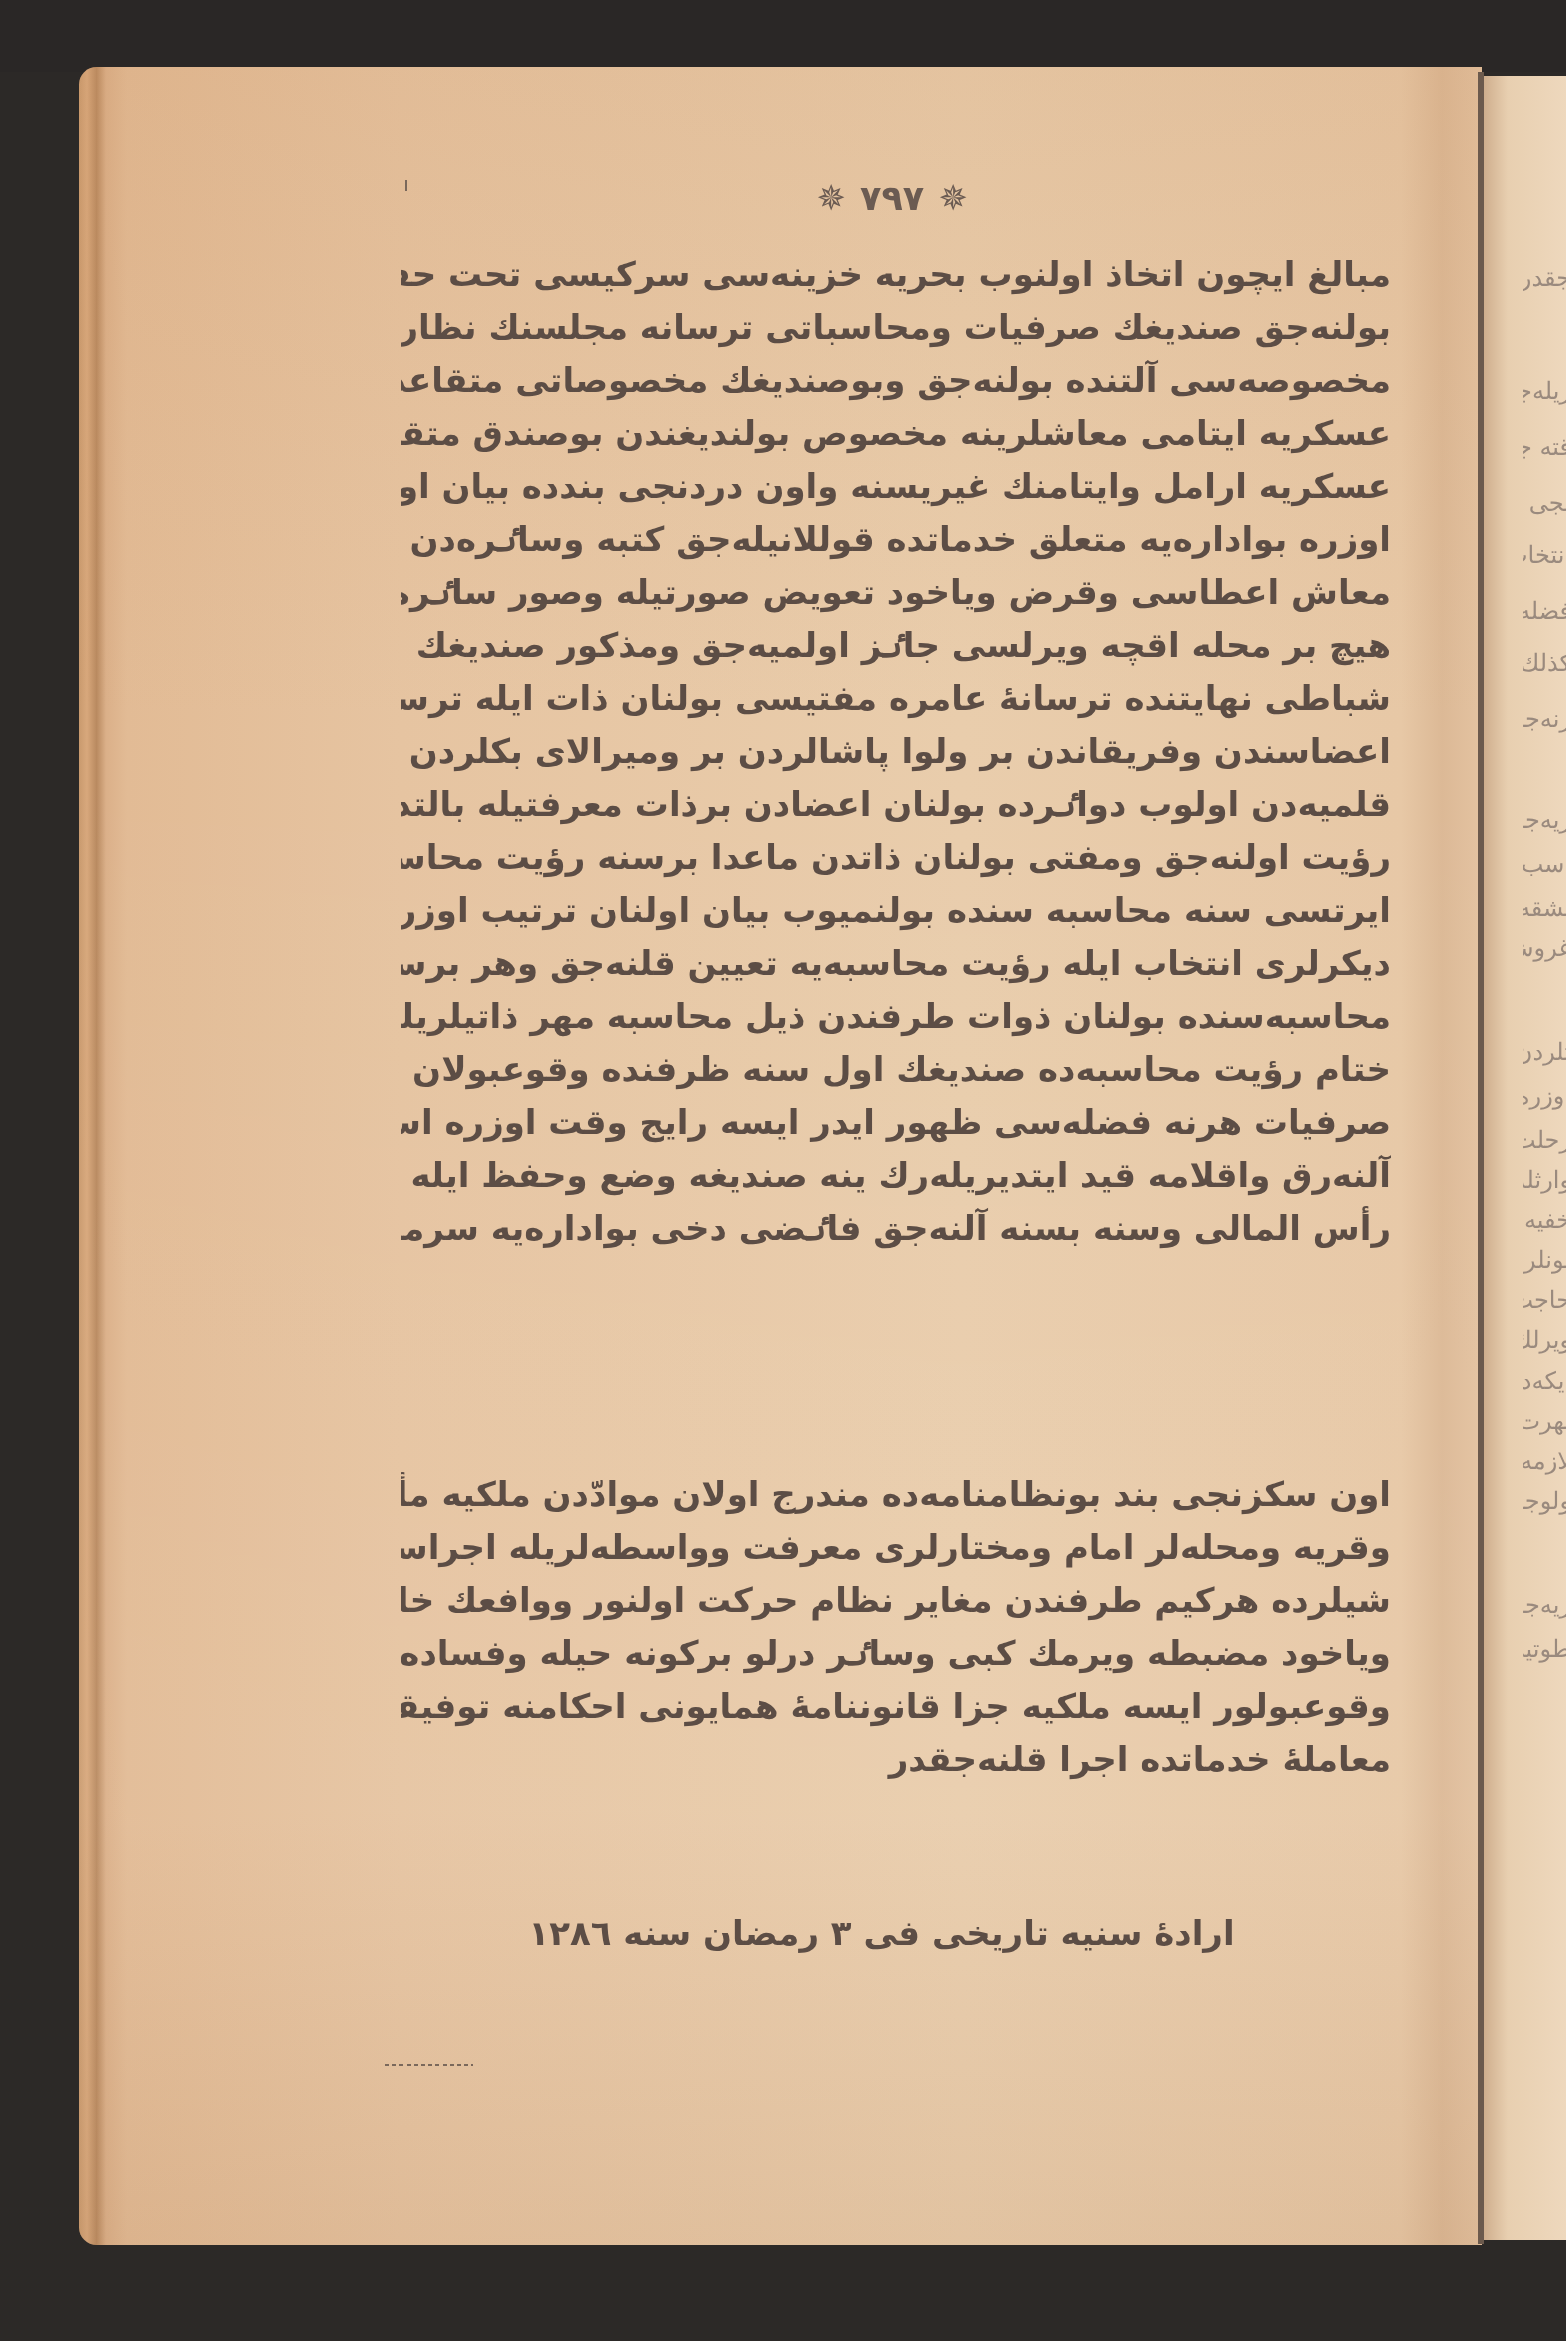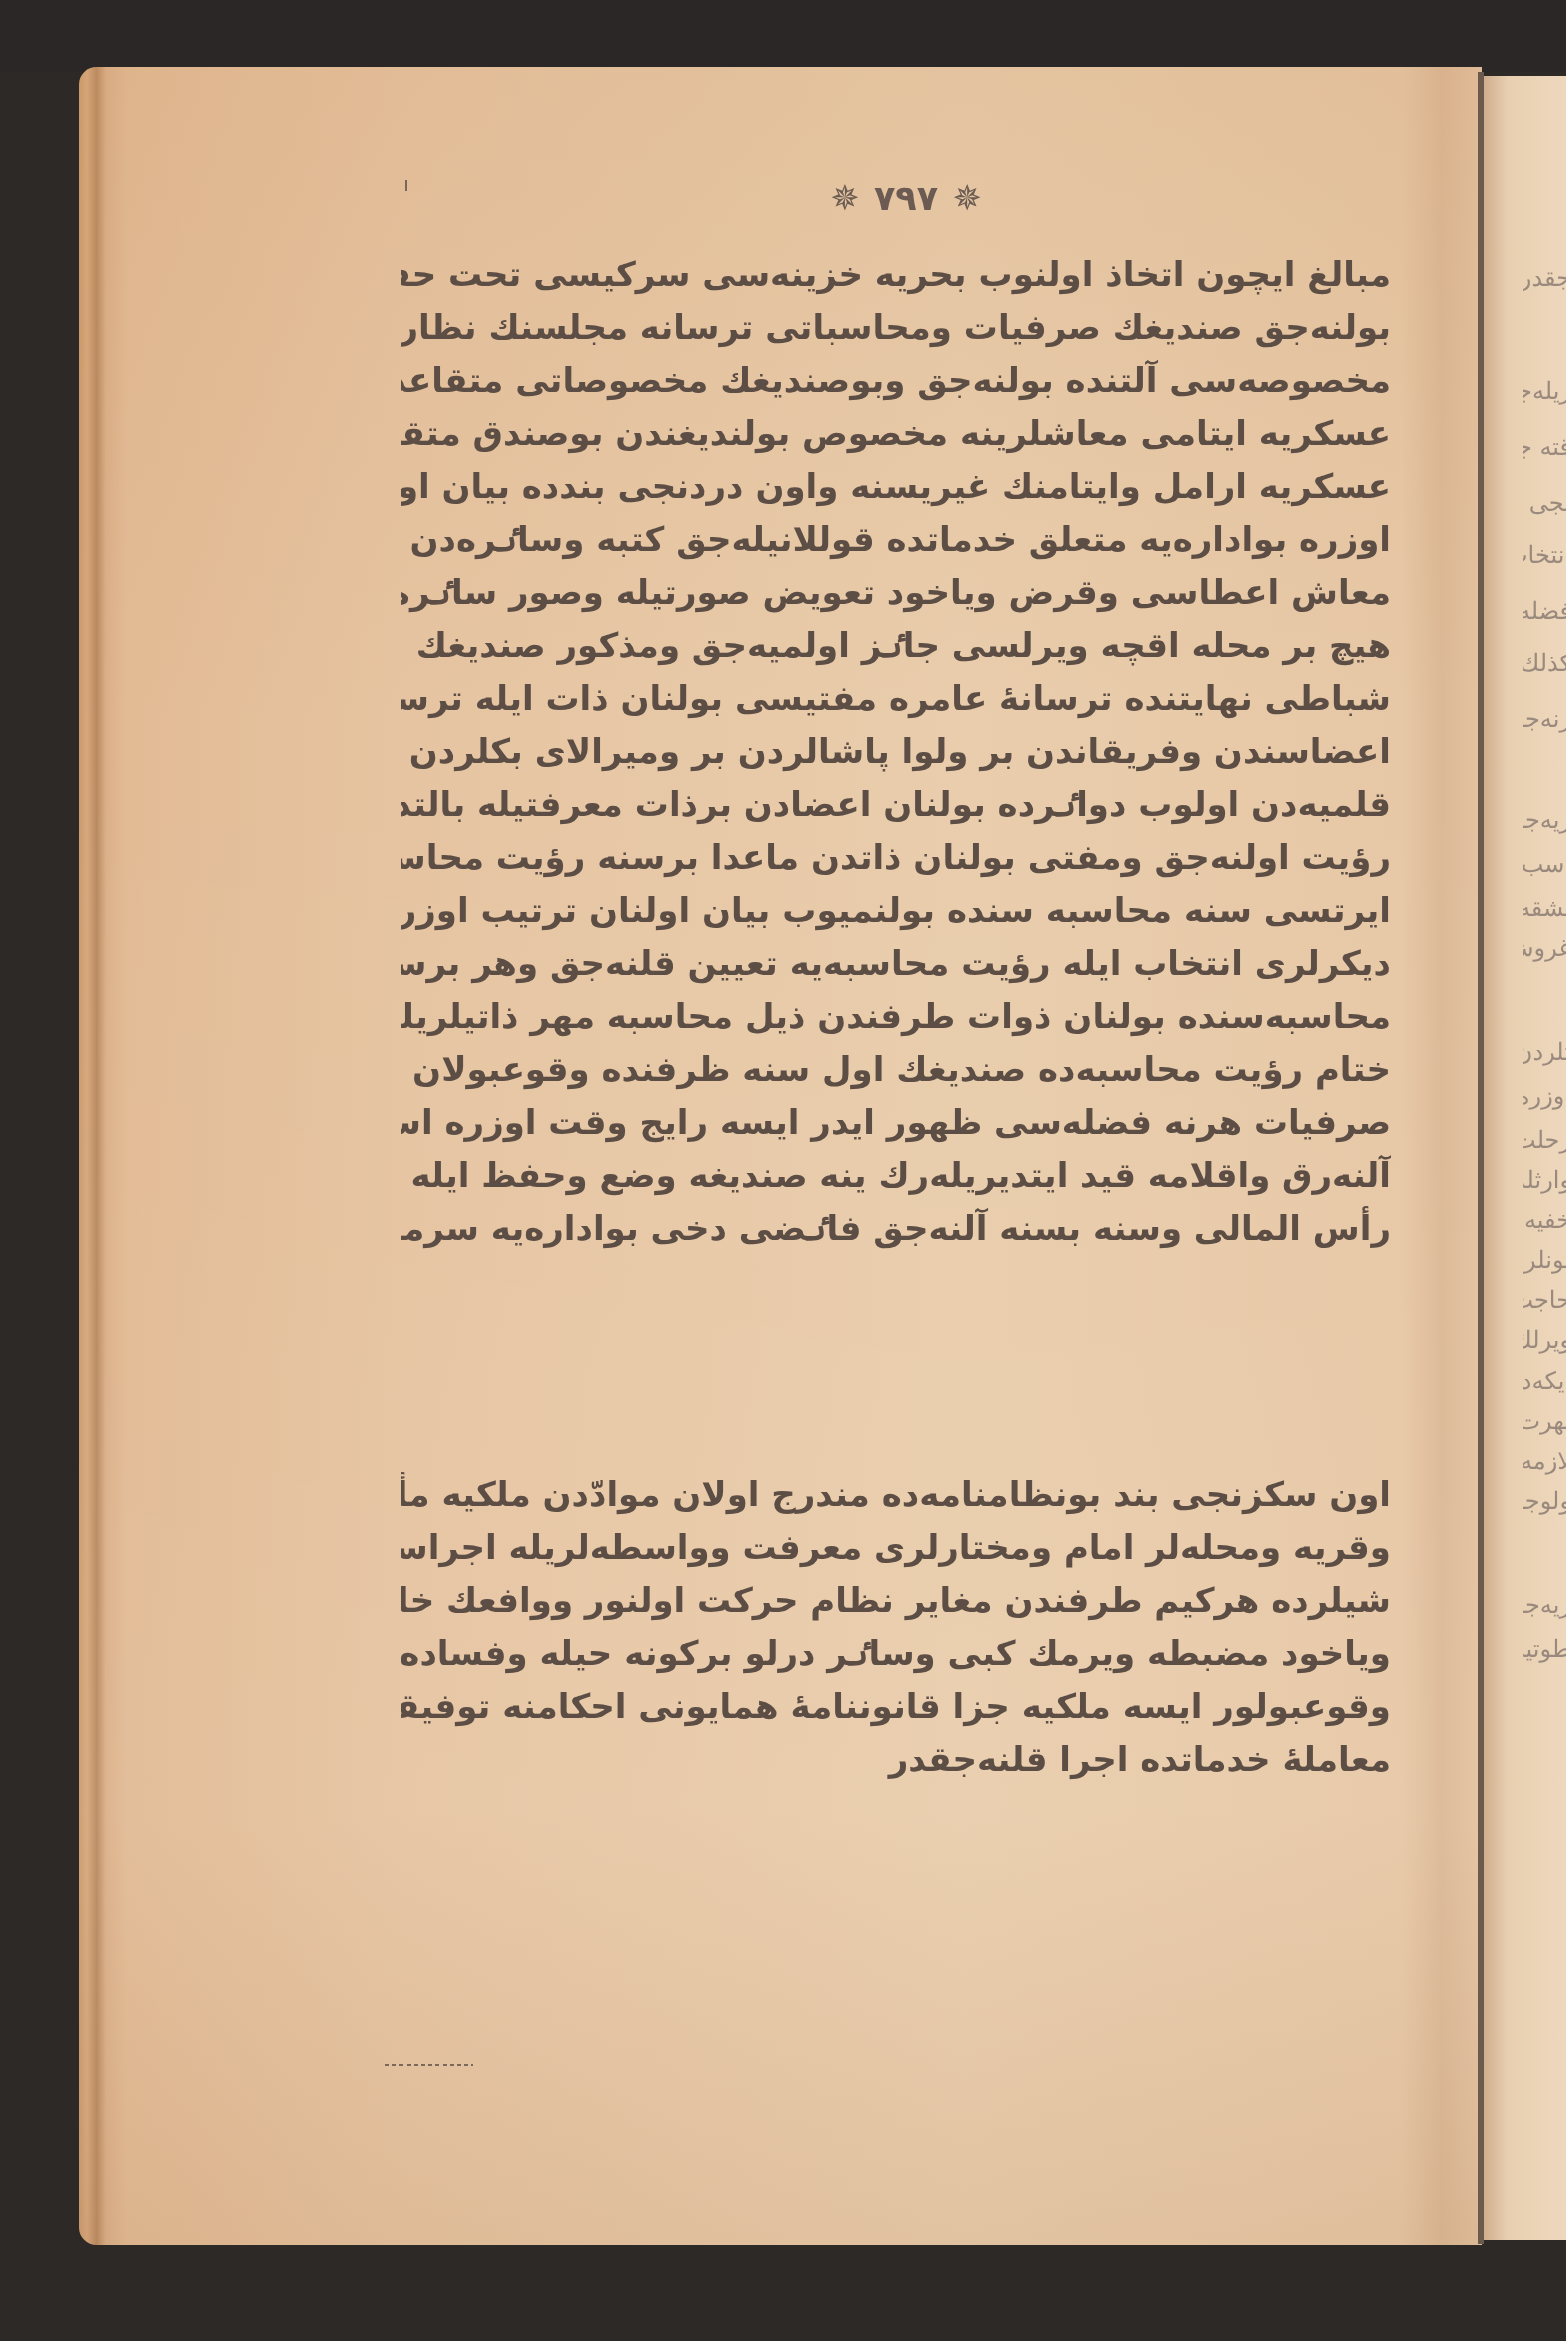--- a/index.html
+++ b/index.html
@@ -22,21 +22,21 @@
   .gutter { position:absolute; left:1478px; top:72px; width:6.4px; height:2172px; background:#6c5a4d; }
   .right-page {
     position:absolute; left:1484px; top:76px; width:82px; height:2164px;
     background: linear-gradient(90deg, #cfae8d 0px, #e8cfb0 24px, #eed8bd 82px);
   }
   .right-text {
     position:absolute; left:1523px; width:48px; direction:rtl; text-align:right;
     font-family:"DejaVu Serif", serif; font-size:24px; color:#9a8a7e; white-space:nowrap; overflow:hidden;
   }
   .page-number {
-    position:absolute; top:178px; left:802px; width:208px; text-align:center;
+    position:absolute; top:178px; left:802px; width:208px; 
     font-size:35px; color:#6b5b52; font-family:"DejaVu Sans", sans-serif; font-weight:bold;
   }
   .orn { display:inline-block; margin:0 14.4px; font-size:35px; }
   .body-text {
     position:absolute; left:401px; width:990px; direction:rtl; text-align:justify;
     color:#5c4d45; font-family:"DejaVu Sans", sans-serif; font-size:34px; font-weight:bold;
   }
   .line { height:53px; line-height:53px; white-space:nowrap; overflow:hidden; text-align:justify; text-align-last:justify; }
   .line.last { text-align-last:right; }
   .p1 { top:248px; }
@@ -89,20 +89,21 @@
 <div class="body-text p2">
   <div class="line">اون سکزنجی بند     بونظامنامه‌ده مندرج اولان موادّدن ملکیه مأمورلری</div>
   <div class="line">وقریه ومحله‌لر امام ومختارلری معرفت وواسطه‌لریله اجراسی کوستریلان</div>
   <div class="line">شیلرده هرکیم طرفندن مغایر نظام حرکت اولنور ووافعك خلافی علم وخبر</div>
   <div class="line">ویاخود مضبطه ویرمك کبی وساٸر درلو برکونه حیله وفساده جرأت</div>
   <div class="line">وقوعبولور ایسه ملکیه جزا قانوننامهٔ همایونی احکامنه توفیقا حقنده</div>
   <div class="line last">معاملهٔ خدماتده اجرا قلنه‌جقدر</div>
 </div>
 
 <div class="dates">
+  <div class="line">ارادهٔ سنیه تاریخی فی ٣ رمضان سنه ١٢٨٦</div>
 </div>
 
 <div class="mark"></div>
 
 <div class="right-text" style="top:264px">جقدر</div>
 <div class="right-text" style="top:377px">ریله‌جك</div>
 <div class="right-text" style="top:433px">قته جلب</div>
 <div class="right-text" style="top:489px">نجی بنده</div>
 <div class="right-text" style="top:541px">انتخاب</div>
 <div class="right-text" style="top:597px">فضله</div>

